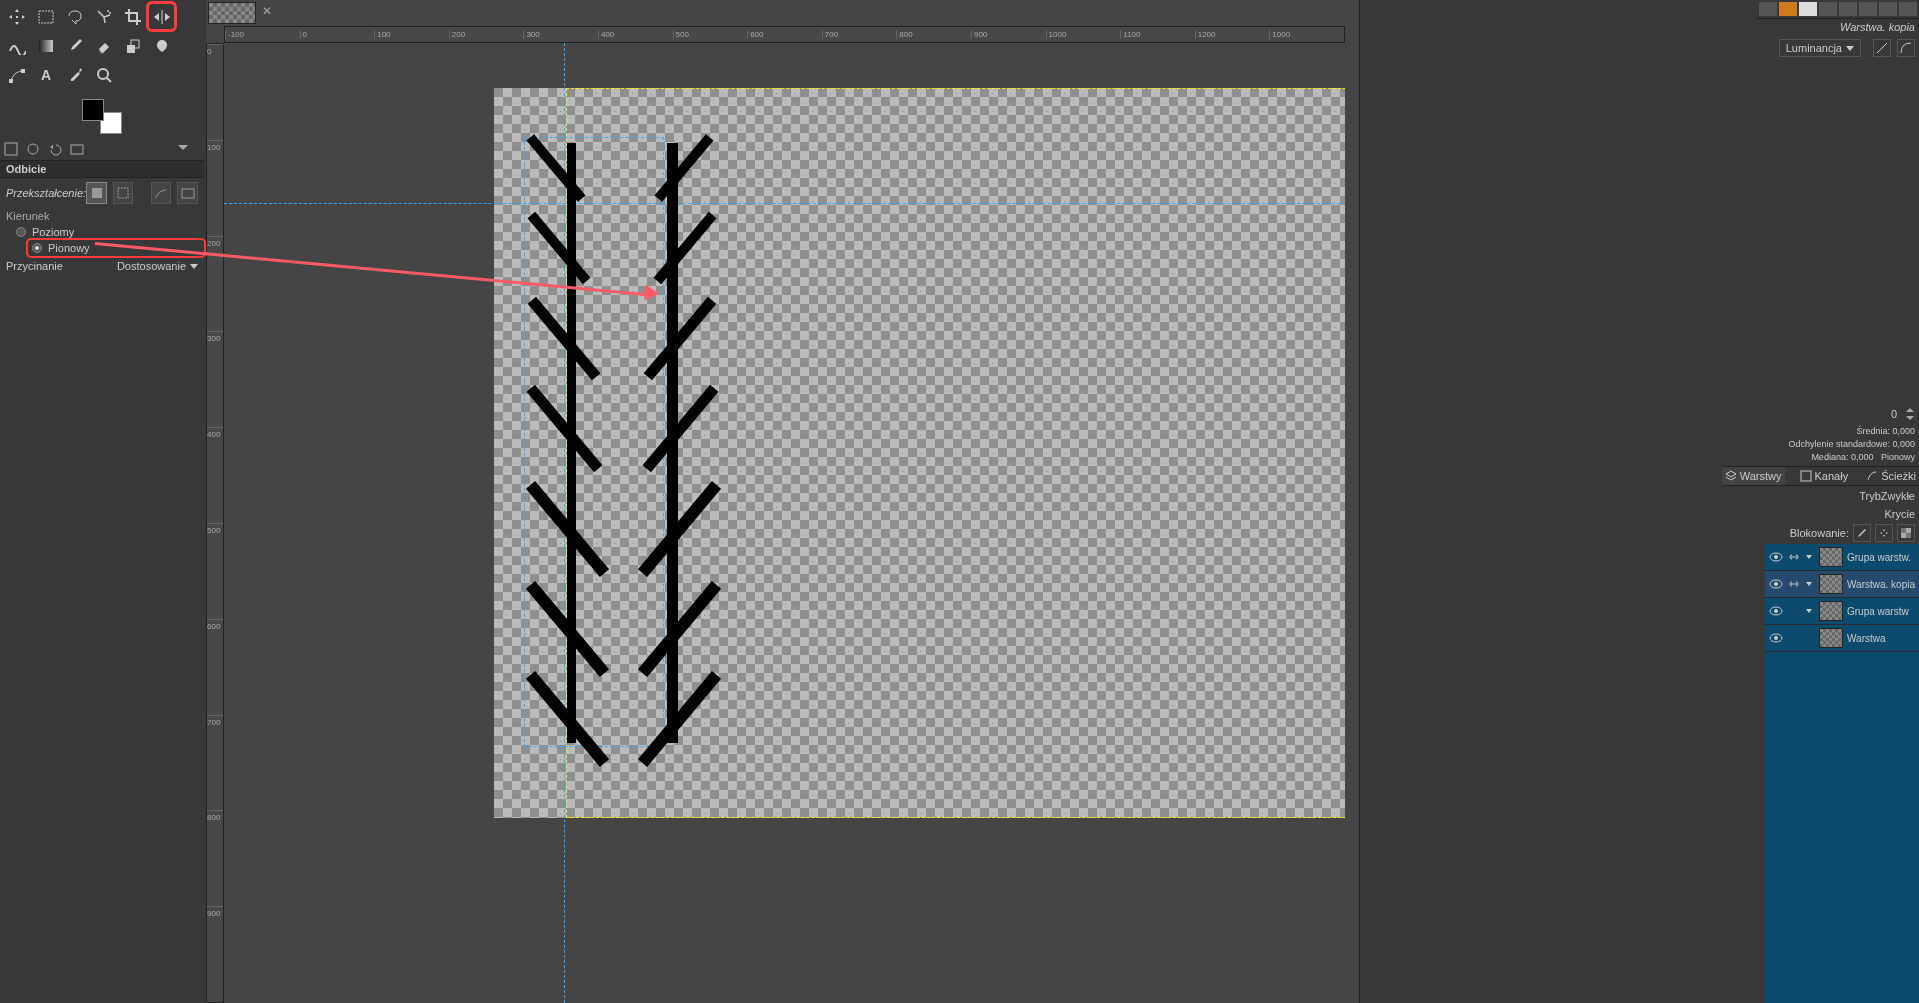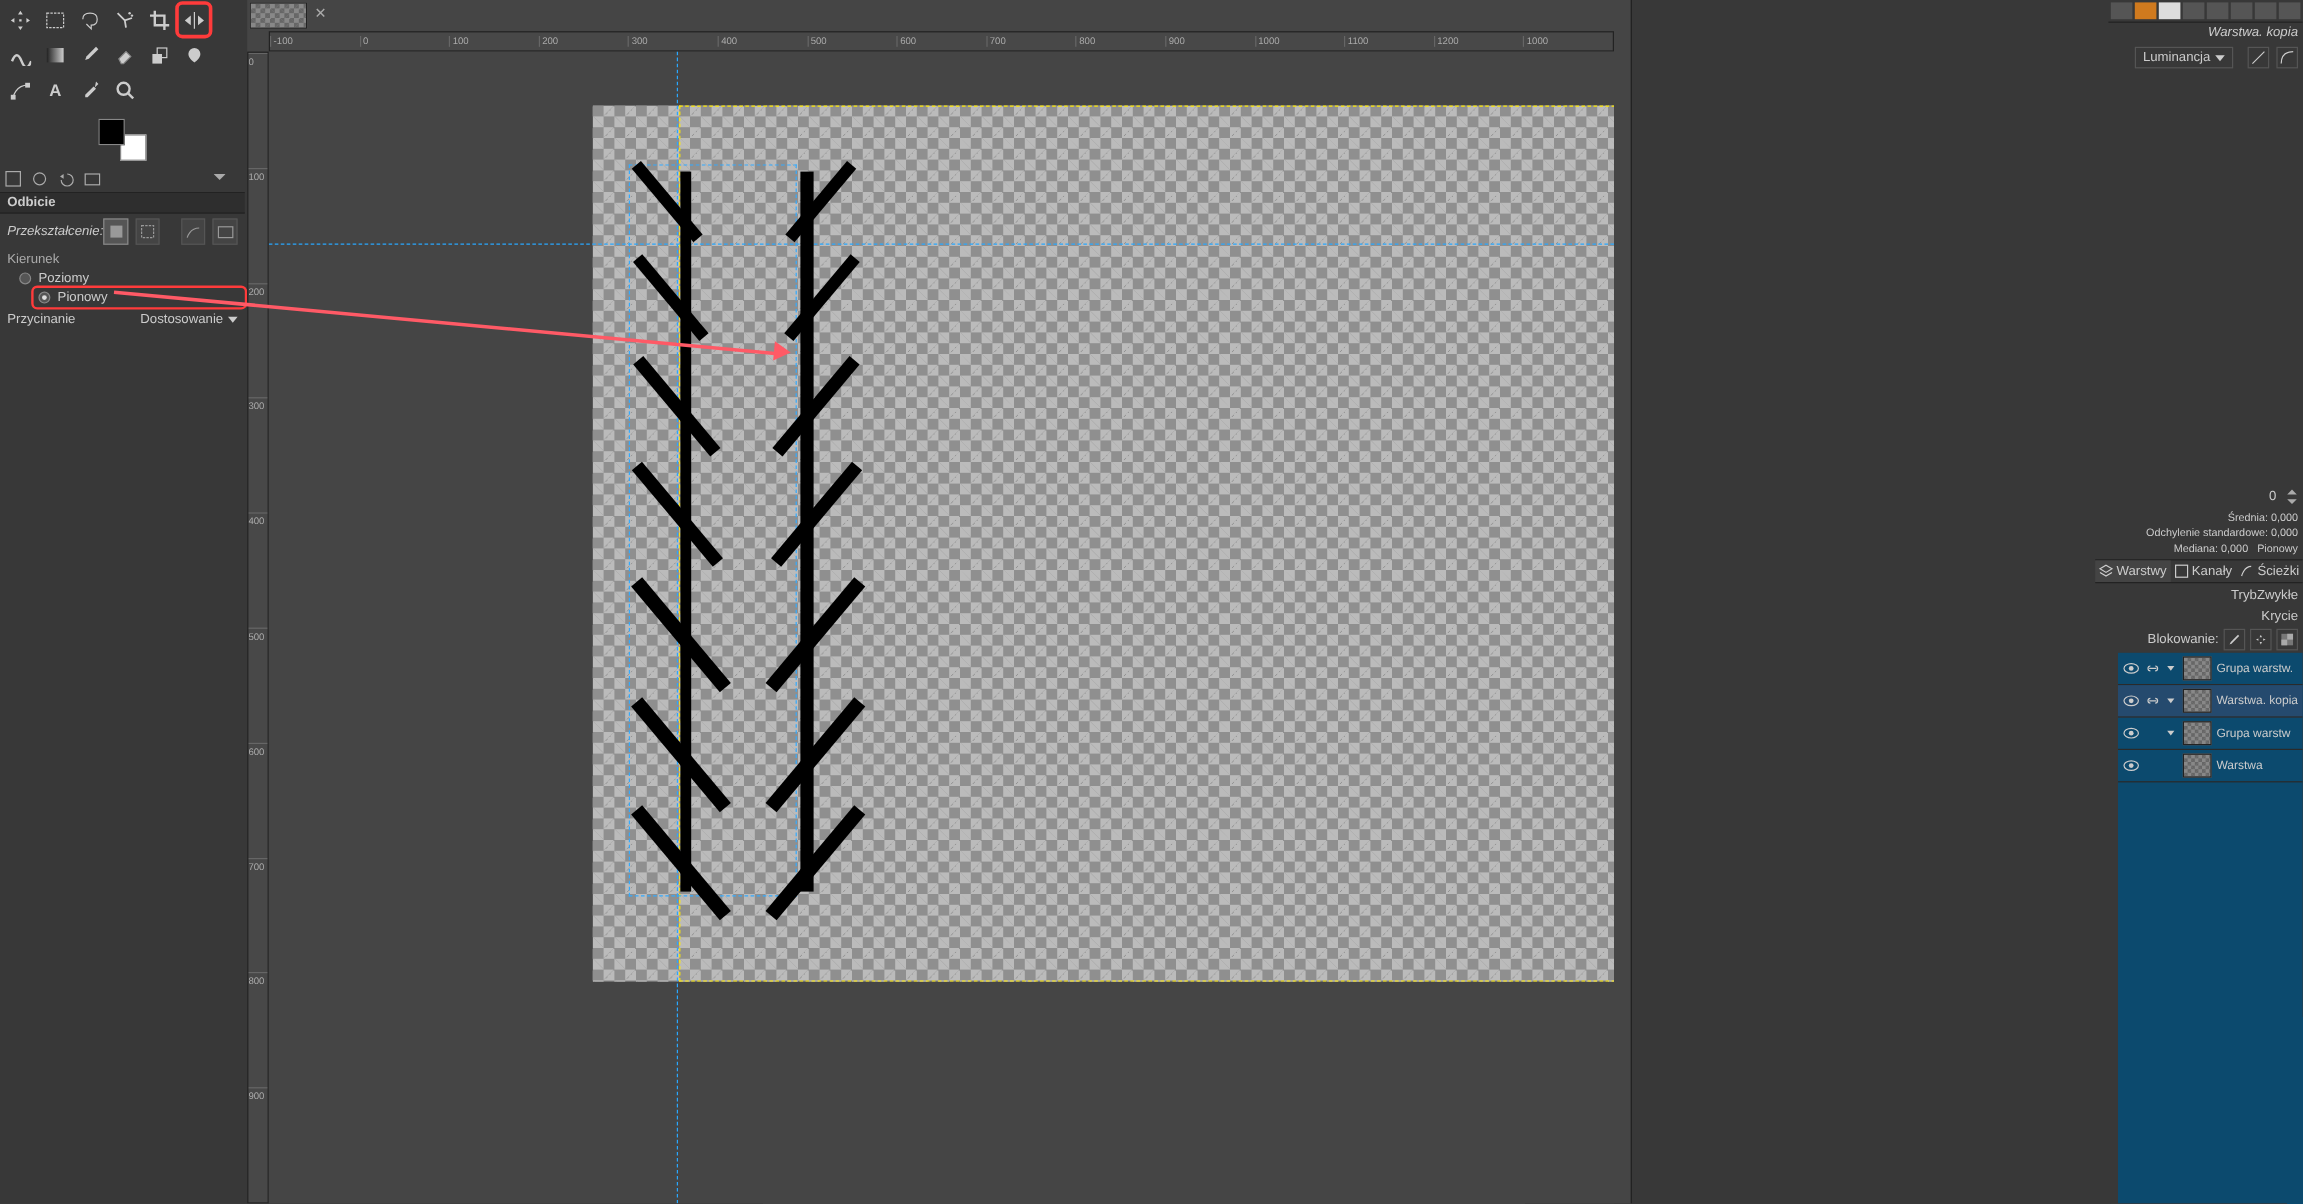--- a/index.html
+++ b/index.html
@@ -74,21 +74,21 @@
 .rp-tab.orange{background:#d07a1e;}
 .rp-tab.white{background:#ddd;}
 .rp-title { font-style: italic; padding:2px 4px;}
 .rp-mode-row { display:flex; align-items:center; gap:6px; padding:4px;}
 .rp-sel { display:flex; align-items:center; gap:4px; border:1px solid #555; padding:2px 6px;}
 .rp-icon-btn { width:18px; height:18px; border:1px solid #555; display:flex; align-items:center; justify-content:center;}
 .rp-histo { height: 330px; background:#2a2a2a; margin:2px;}
 .rp-grad { height:10px; background:linear-gradient(to right,#000,#fff); margin:0 2px;}
 .rp-stats { font-size:9px; padding:2px 4px; text-align:right; line-height:13px;}
 
-.rp-layer-tabs { display:flex; border-top:1px solid #222; border-bottom:1px solid #222;}
+.rp-layer-tabs { display:flex; border-top:1px solid #222; border-bottom:1px solid #222;gap:12px;}
 .rp-ltab { flex:1; padding:3px; text-align:center; display:flex; align-items:center; justify-content:center; gap:3px;}
 .rp-ltab.active { background:#444;}
 .rp-mode2 { display:flex; justify-content:space-between; padding:4px;}
 .rp-lock { display:flex; gap:4px; padding:2px 4px; align-items:center;}
 .rp-layer-list { flex:1; background:#0c4a6e; overflow:auto;}
 .rp-layer { display:flex; align-items:center; gap:4px; padding:3px 4px; border-bottom:1px solid #2a2a2a;}
 .rp-layer.active { background:#254a6e;}
 .eye { width:14px; height:14px;}
 .link { width:14px; height:14px;}
 .thumb { width:24px; height:20px; background-image:linear-gradient(45deg,#666 25%,transparent 25%),linear-gradient(-45deg,#666 25%,transparent 25%),linear-gradient(45deg,transparent 75%,#666 75%),linear-gradient(-45deg,transparent 75%,#666 75%);background-size:6px 6px;background-position:0 0,0 3px,3px -3px,-3px 0;background-color:#888; border:1px solid #222;}

